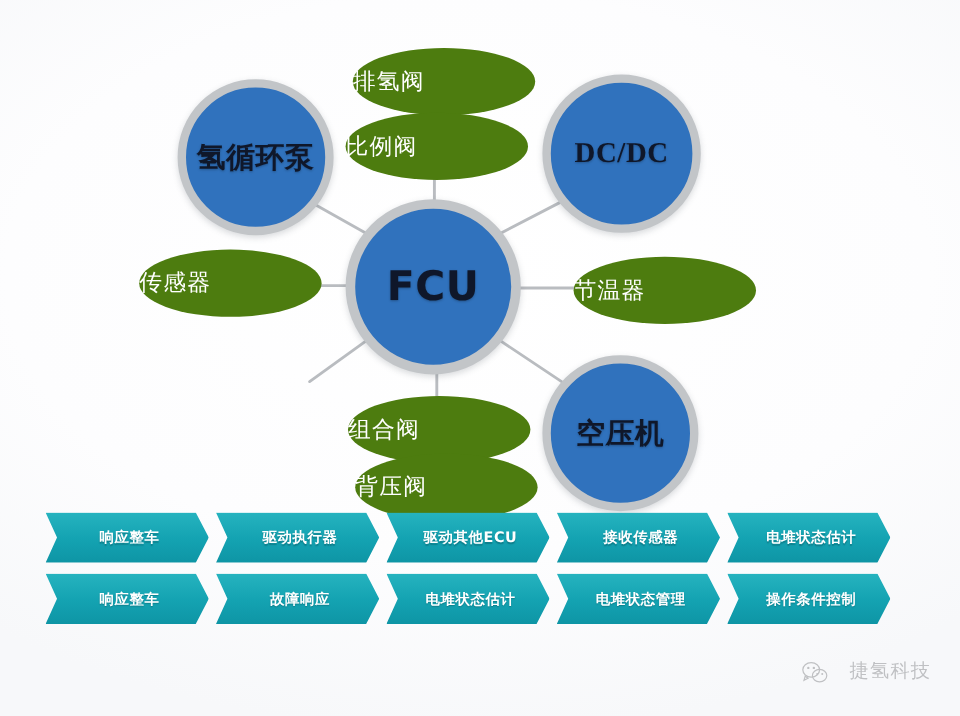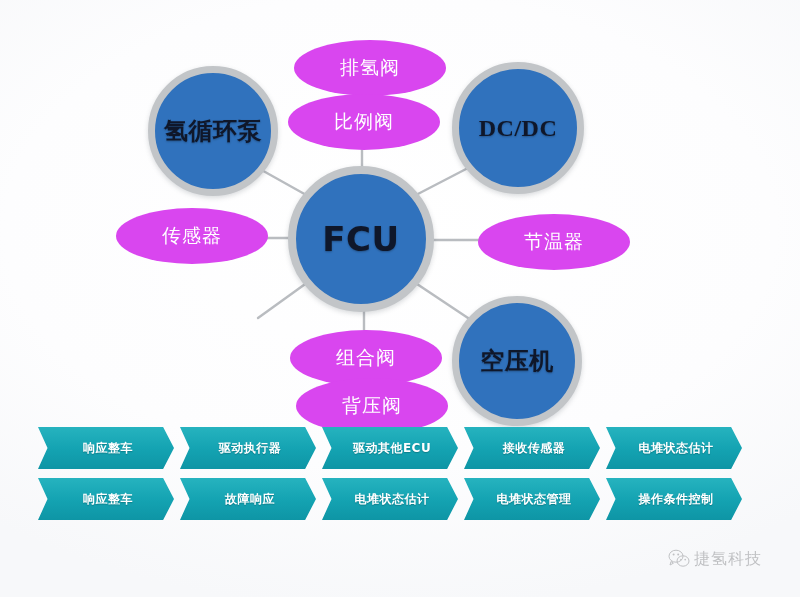--- a/index.html
+++ b/index.html
@@ -78,23 +78,22 @@
   .node-hcp span,
   .node-dcdc span,
   .node-pump span,
   .node-comp span { font-size: 24px; }
 
   
   .pill {
     position: absolute;
     display: flex;
     align-items: center;
-    justify-content: center;
     border-radius: 50%;
-    background: #d946ef;
+    background: #4d7c0f;
     box-sizing: border-box;
   }
   .pill span {
     color: #ffffff;
     font-size: 19px;
     font-weight: normal;
     white-space: nowrap;
     letter-spacing: 1px;
   }
   .pill-hvent  { left: 294px; top: 40px;  width: 152px; height: 56px; }
@@ -139,22 +138,22 @@
   .chip-c2 { left: 322px; width: 136px; }
   .chip-c3 { left: 464px; width: 136px; }
   .chip-c4 { left: 606px; width: 136px; }
 
   
   .watermark {
     position: absolute;
     left: 668px;
     top: 549px;
     display: flex;
-    align-items: flex-start;
-    gap: 4px;
+    align-items: flex-end;
+    gap: 18px;
     opacity: 0.40;
   }
   .watermark .wm-text {
     font-size: 16px;
     color: #6d6f72;
     letter-spacing: 1px;
     white-space: nowrap;
   }
   .wechat-icon { display: block; }
 </style>

